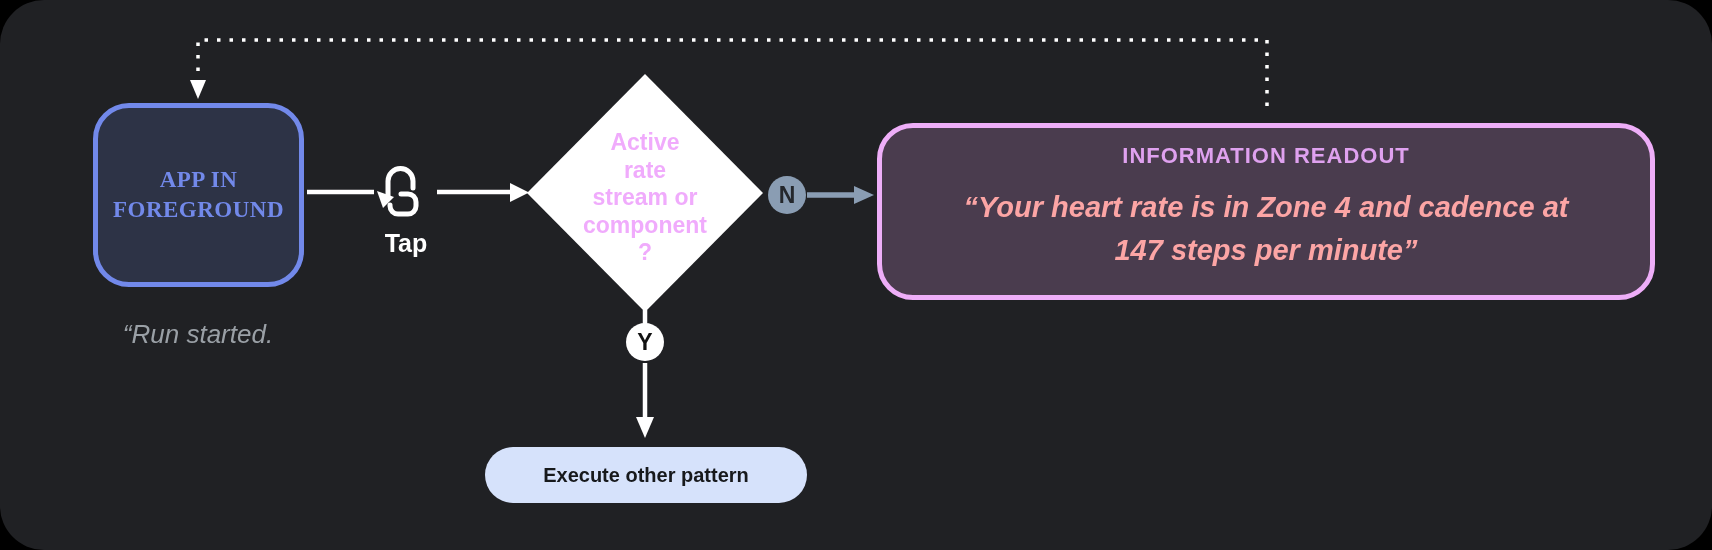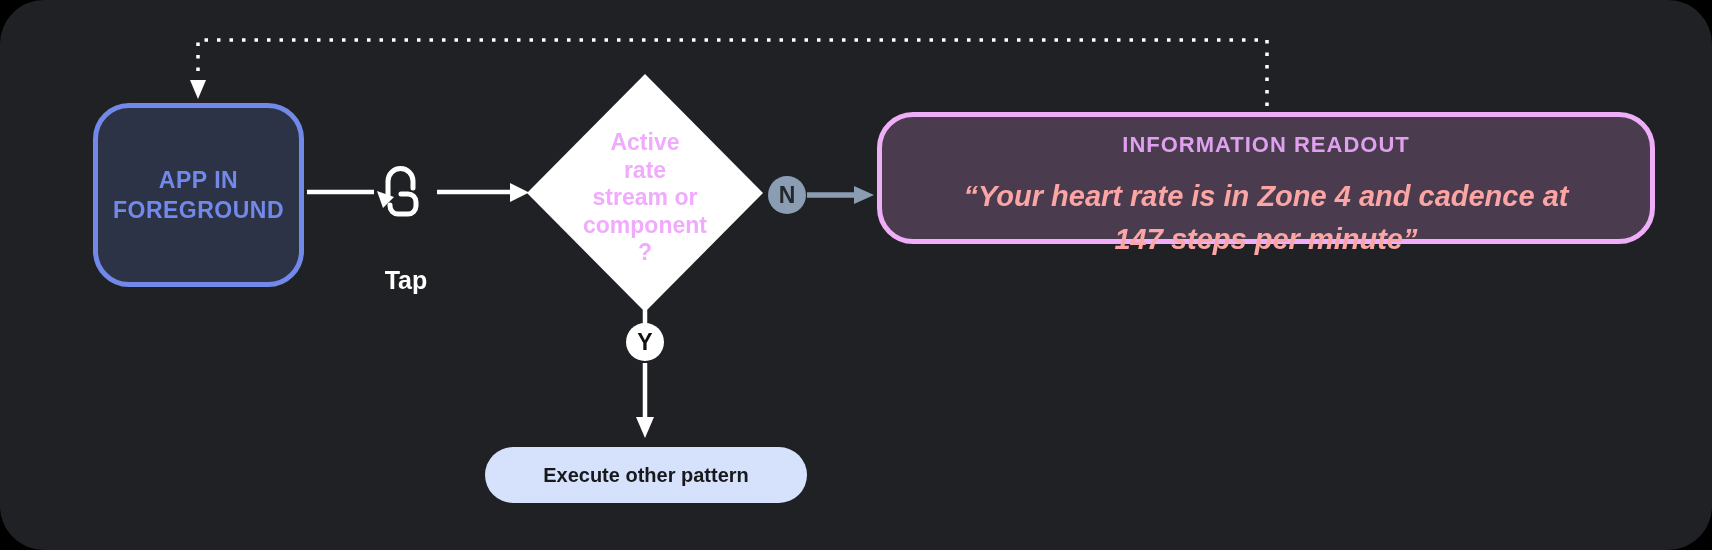--- a/index.html
+++ b/index.html
@@ -43,40 +43,40 @@
     display: flex;
     flex-direction: column;
     align-items: center;
     justify-content: center;
     color: #7289ea;
     font-weight: bold;
     font-size: 23px;
     letter-spacing: 0.5px;
     line-height: 30px;
     text-align: center;
+    font-family: Liberation Serif, serif;
   }
 
   .app-caption {
     left: 68px; top: 316px;
     width: 260px;
     text-align: center;
     color: #9aa0a6;
     font-style: italic;
     font-size: 26px;
     line-height: 36px;
   }
 
   .tap-label {
     left: 356px; top: 229px;
     width: 100px;
     text-align: center;
     color: #ffffff;
     font-weight: bold;
     font-size: 25px;
-    margin-top: 37px;
   }
 
   .decision-text {
     left: 545px; top: 129px;
     width: 200px;
     text-align: center;
     color: #f0abfc;
     font-weight: bold;
     font-size: 23px;
     line-height: 27.5px;
@@ -97,22 +97,22 @@
     background: #8a9db3;
     color: #24272c;
   }
   .badge-y {
     left: 626px; top: 323px;
     background: #ffffff;
     color: #111;
   }
 
   .readout {
-    left: 877px; top: 112px;
-    width: 778px; height: 132px;
+    left: 877px; top: 123px;
+    width: 778px; height: 177px;
     box-sizing: border-box;
     background: #4a3c4e;
     border: 5px solid #eeaef8;
     border-radius: 36px;
     display: flex;
     flex-direction: column;
     align-items: center;
     padding-top: 15px;
   }
   .readout-title {
@@ -175,20 +175,21 @@
     <line x1="645" y1="363" x2="645" y2="419" stroke="#ffffff" stroke-width="4.5"></line>
     <polygon points="636,417 654,417 645,438" fill="#ffffff"></polygon>
   </svg>
 
   <div class="abs app-node">
     <span>APP IN</span>
     <span>FOREGROUND</span>
   </div>
 
   <div class="abs app-caption">
+    <div>“Run started.</div>
   </div>
 
   <div class="abs tap-label">Tap</div>
 
   <div class="abs decision-text">
     <div>Active</div>
     <div>rate</div>
     <div>stream or</div>
     <div>component</div>
     <div>?</div>

